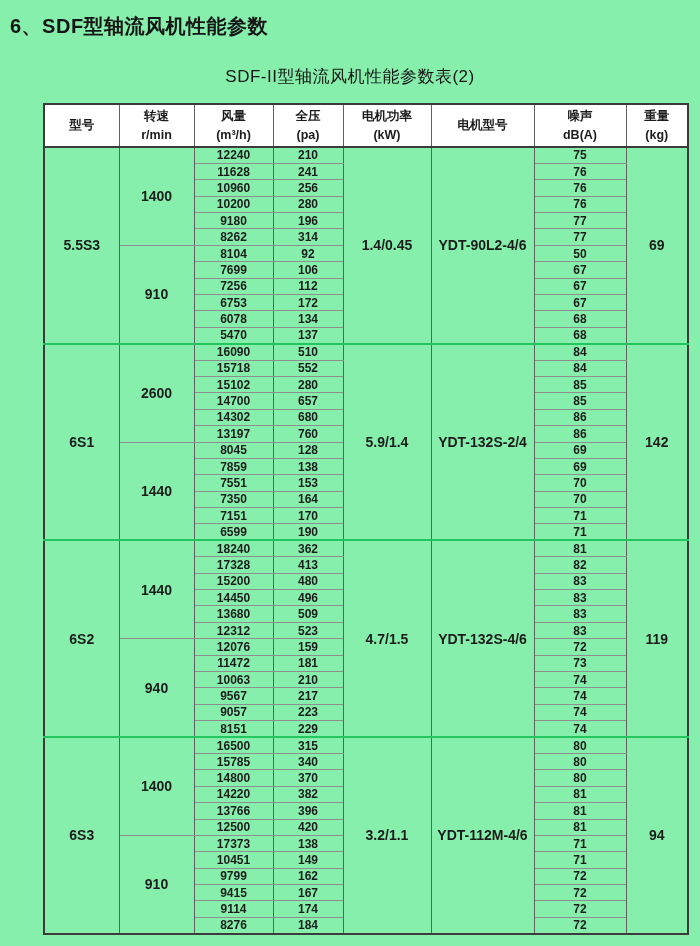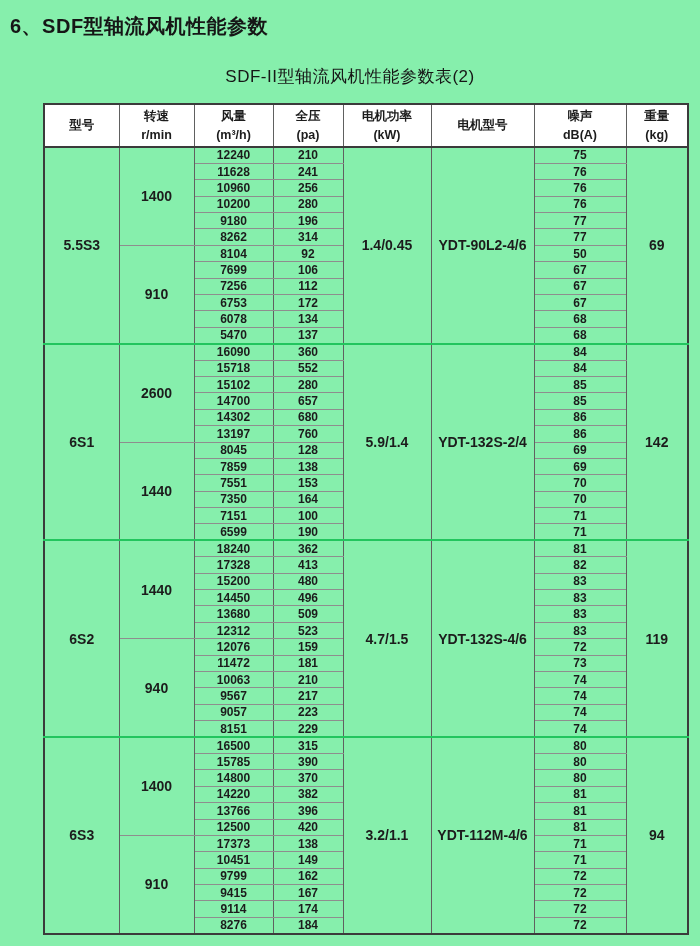--- a/index.html
+++ b/index.html
@@ -188,21 +188,21 @@
         </tr>
         <tr>
           <td>5470</td>
           <td>137</td>
           <td>68</td>
         </tr>
         <tr class="group-start">
           <td rowspan="12" class="merged">6S1</td>
           <td rowspan="6" class="merged">2600</td>
           <td>16090</td>
-          <td>360</td>
+          <td>510</td>
           <td rowspan="12" class="merged">5.9/1.4</td>
           <td rowspan="12" class="merged">YDT-132S-2/4</td>
           <td>84</td>
           <td rowspan="12" class="merged">142</td>
         </tr>
         <tr>
           <td>15718</td>
           <td>552</td>
           <td>84</td>
         </tr>
@@ -242,21 +242,21 @@
           <td>153</td>
           <td>70</td>
         </tr>
         <tr>
           <td>7350</td>
           <td>164</td>
           <td>70</td>
         </tr>
         <tr>
           <td>7151</td>
-          <td>100</td>
+          <td>170</td>
           <td>71</td>
         </tr>
         <tr>
           <td>6599</td>
           <td>190</td>
           <td>71</td>
         </tr>
         <tr class="group-start">
           <td rowspan="12" class="merged">6S2</td>
           <td rowspan="6" class="merged">1440</td>
@@ -328,21 +328,21 @@
           <td rowspan="6" class="merged">1400</td>
           <td>16500</td>
           <td>315</td>
           <td rowspan="12" class="merged">3.2/1.1</td>
           <td rowspan="12" class="merged">YDT-112M-4/6</td>
           <td>80</td>
           <td rowspan="12" class="merged">94</td>
         </tr>
         <tr>
           <td>15785</td>
-          <td>390</td>
+          <td>340</td>
           <td>80</td>
         </tr>
         <tr>
           <td>14800</td>
           <td>370</td>
           <td>80</td>
         </tr>
         <tr>
           <td>14220</td>
           <td>382</td>

